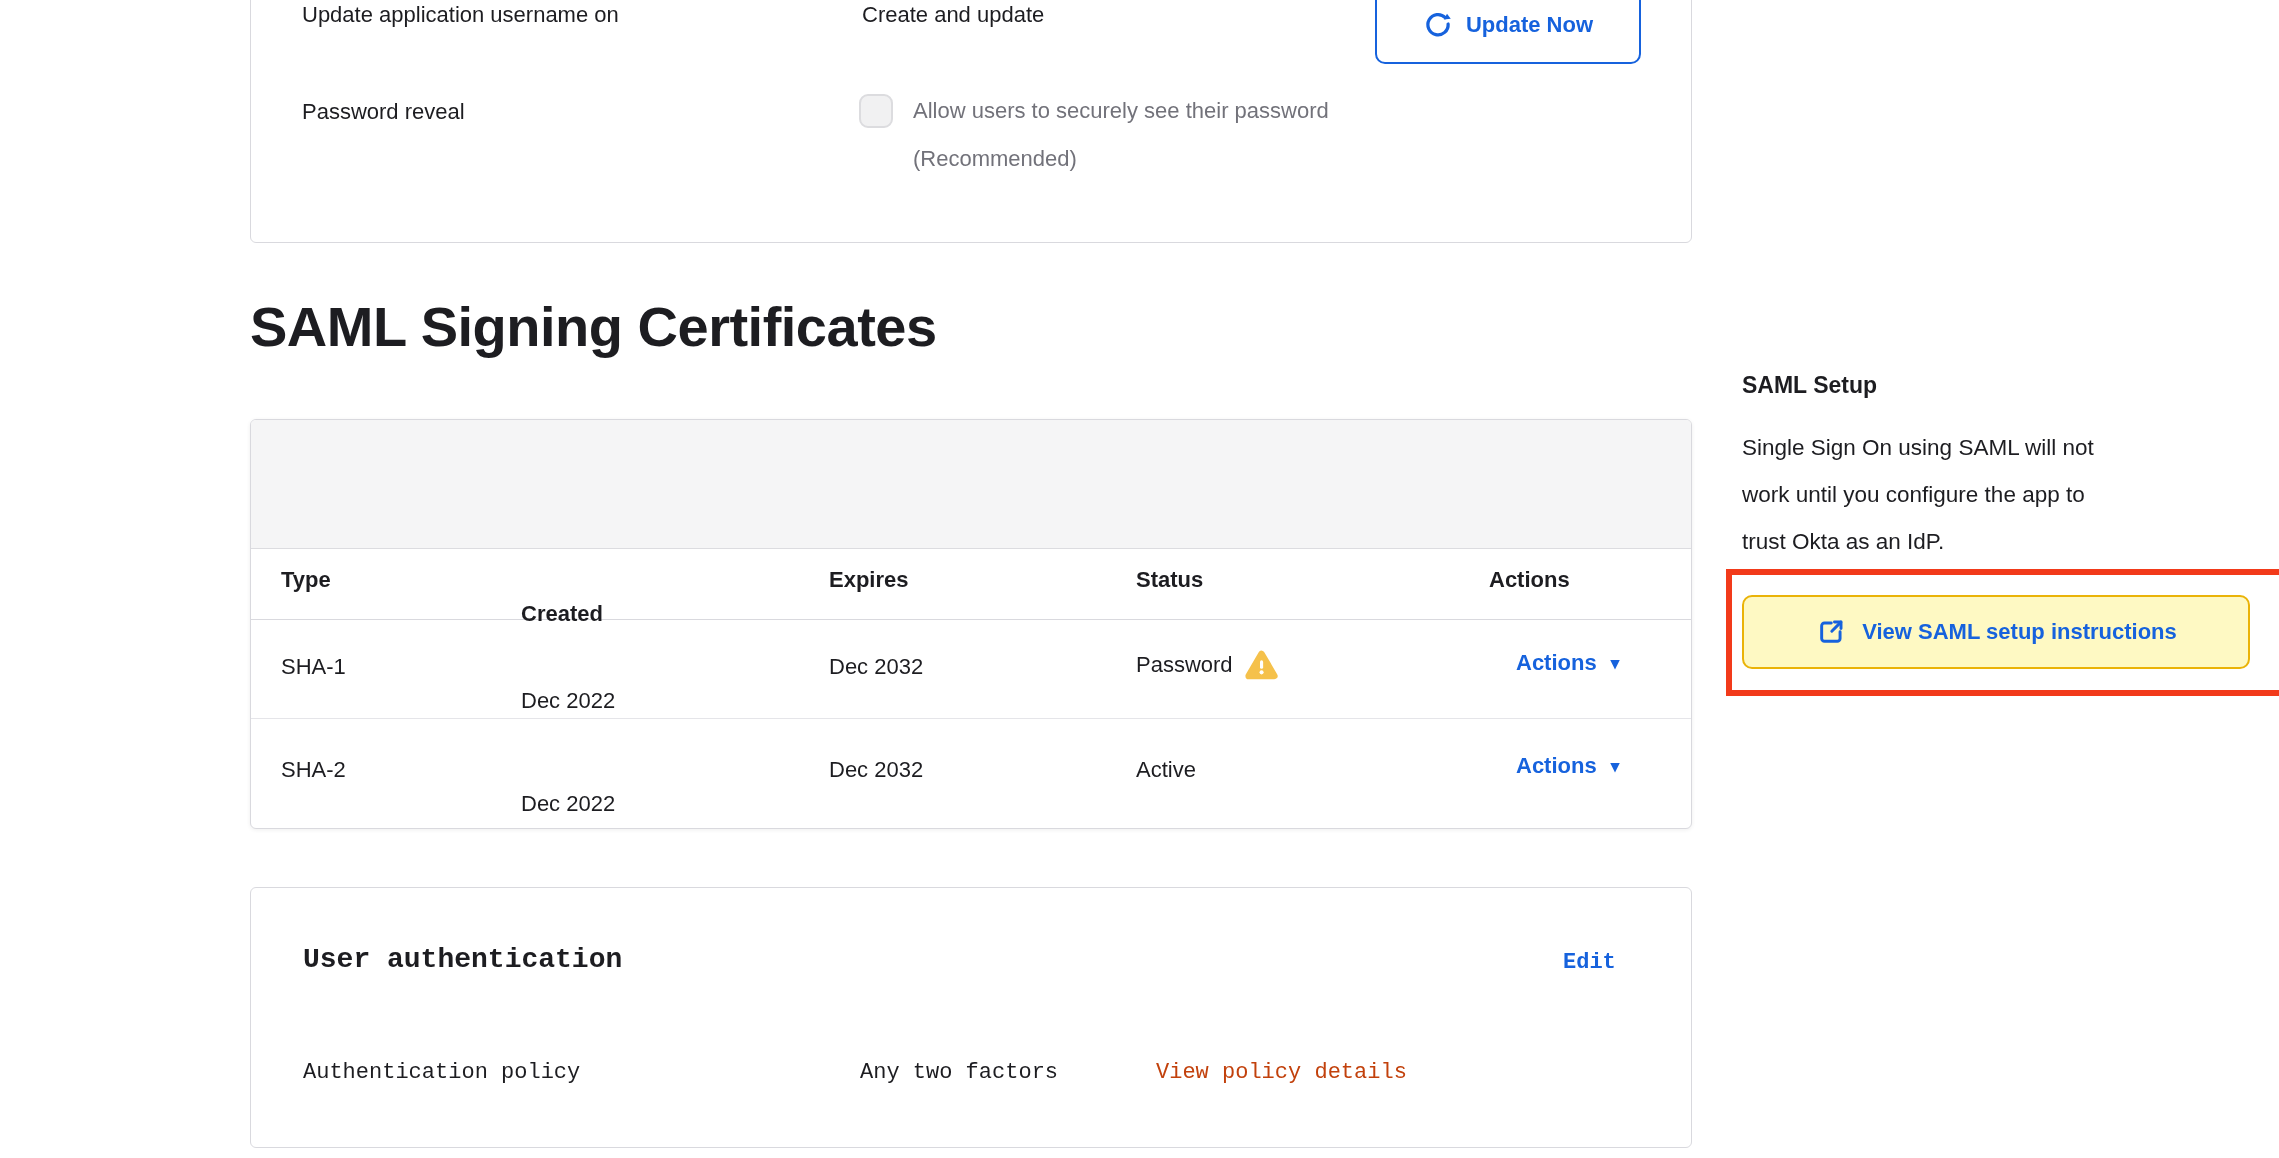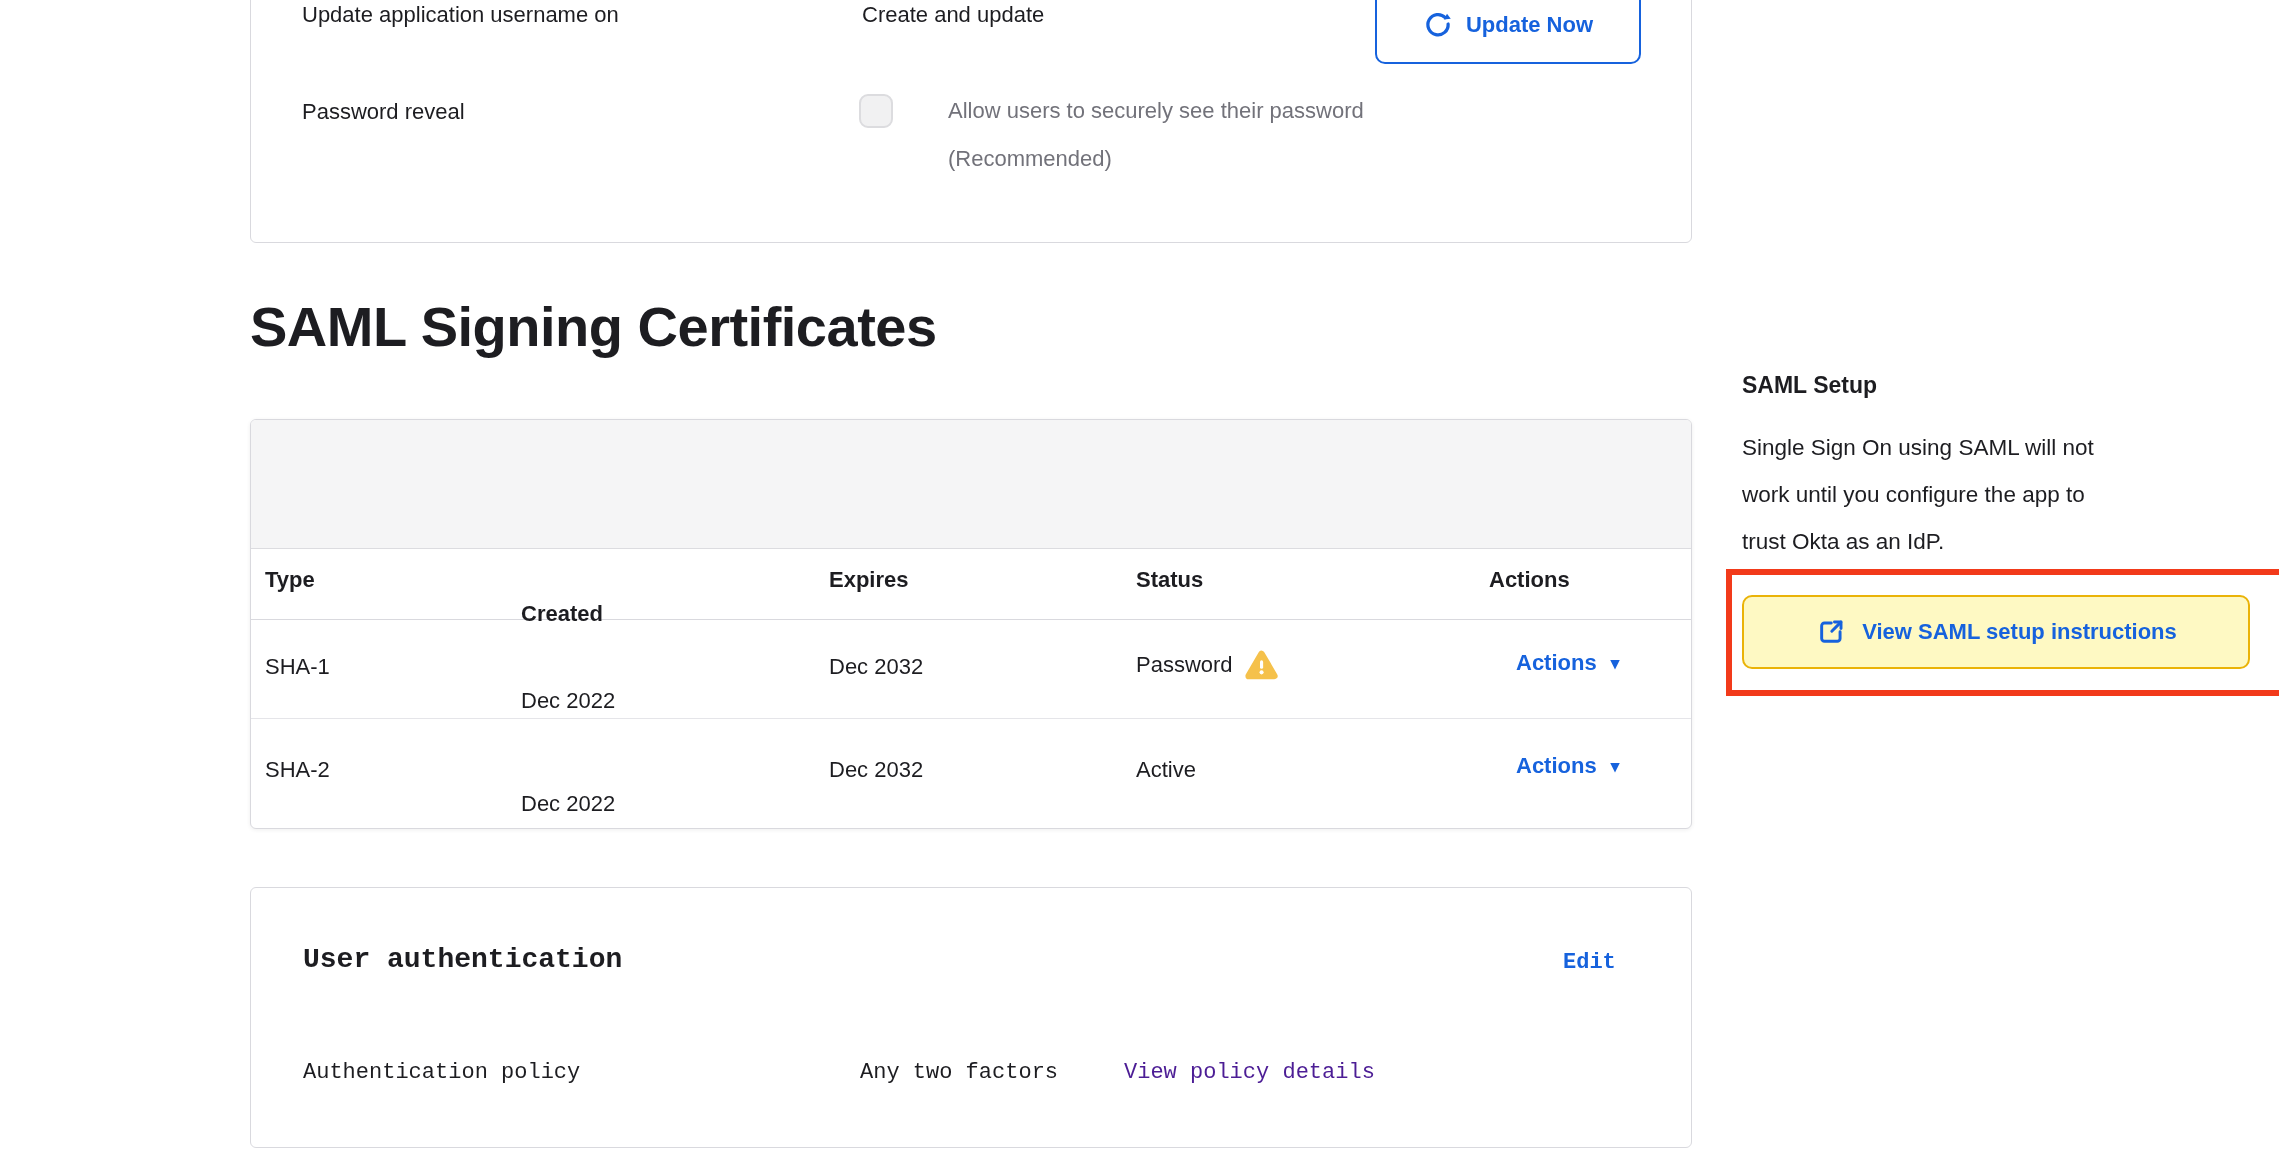--- a/index.html
+++ b/index.html
@@ -6,21 +6,21 @@
   html,body { background:#fff; }
   body { font-family:"Liberation Sans", sans-serif; color:#1d1d21; }
   #page { position:relative; width:2279px; height:1158px; background:#fff; overflow:hidden; }
 
   .abs { position:absolute; }
 
   
   .top-card { left:250px; top:-60px; width:1442px; height:303px;
     border:1px solid #d9d9de; border-radius:6px; background:#fff; }
   .t-label { font-size:22px; color:#1d1d21; }
-  .t-gray  { font-size:22px; color:#72727a;margin-left:35px; }
+  .t-gray  { font-size:22px; color:#72727a; }
 
   .update-now { left:1375px; top:-14px; width:266px; height:78px;
     background:#fff; border:2px solid #1662dd; border-radius:10px;
     display:flex; align-items:center; justify-content:center; gap:13px; cursor:pointer; }
   .update-now span { color:#1662dd; font-size:22px; font-weight:bold; }
 
   .checkbox { left:859px; top:94px; width:34px; height:34px;
     background:#f1f1f2; border:2px solid #dcdcdf; border-radius:9px; cursor:pointer; }
 
   
@@ -37,21 +37,21 @@
     background:#1662dd; border:none; border-radius:8px; color:#fff;
     font-family:"Liberation Sans",sans-serif; font-size:22px; font-weight:bold; cursor:pointer; }
 
   .thead { position:absolute; left:0; top:129px; width:100%; height:71px;
     border-bottom:1px solid #d9d9de; }
   .thead span { position:absolute; top:18px; font-size:22px; font-weight:bold; color:#1d1d21; }
   .trow { position:absolute; left:0; width:100%; }
   .trow-1 { top:200px; height:99px; border-bottom:1px solid #e5e5e9; }
   .trow-2 { top:299px; height:111px; }
   .trow .cell { position:absolute; font-size:22px; color:#1d1d21; }
-  .c0 { left:14px;text-align:right; }  .c1 { left:270px;margin-top:34px; } .c2 { left:578px; } .c3 { left:885px; }
+  .c0 { left:30px;text-align:right; }  .c1 { left:270px;margin-top:34px; } .c2 { left:578px; } .c3 { left:885px; }
   .h4 { left:1238px; }
   .status-wrap { display:flex; align-items:center; gap:12px; }
   .actions-trigger { position:absolute; left:1265px; display:flex; align-items:center; gap:14px;
     color:#1662dd; font-size:22px; font-weight:bold; cursor:pointer; background:none; border:none;
     font-family:"Liberation Sans",sans-serif; }
   .caret { font-size:17px; color:#1662dd; }
 
   
   .saml-setup-heading { left:1742px; top:372px; font-size:23px; font-weight:bold; }
   .saml-setup-desc { left:1742px; top:424px; width:580px; font-size:22.5px; }
@@ -64,21 +64,21 @@
     display:flex; align-items:center; justify-content:center; gap:15px; cursor:pointer; }
   .view-saml-btn span { color:#1662dd; font-size:22px; font-weight:bold; }
 
   
   .user-card { left:250px; top:887px; width:1442px; height:261px;
     border:1px solid #d9d9de; border-radius:6px; background:#fff;font-family:Liberation Mono, monospace; }
   .user-title { position:absolute; left:52px; top:56px; font-size:28px; font-weight:bold; }
   .edit-link { position:absolute; left:1312px; top:62px; font-size:22px; font-weight:bold;
     color:#1662dd; cursor:pointer; }
   .ua-row span { position:absolute; top:172px; font-size:22px; }
-  .link-blue { color:#4c1d95; cursor:pointer; }
+  .link-blue { color:#c2410c; cursor:pointer;margin-left:32px; }
 
   svg { display:block; }
 </style>
 </head>
 <body>
 
 <div id="page">
 
   <div class="abs top-card"></div>
 

